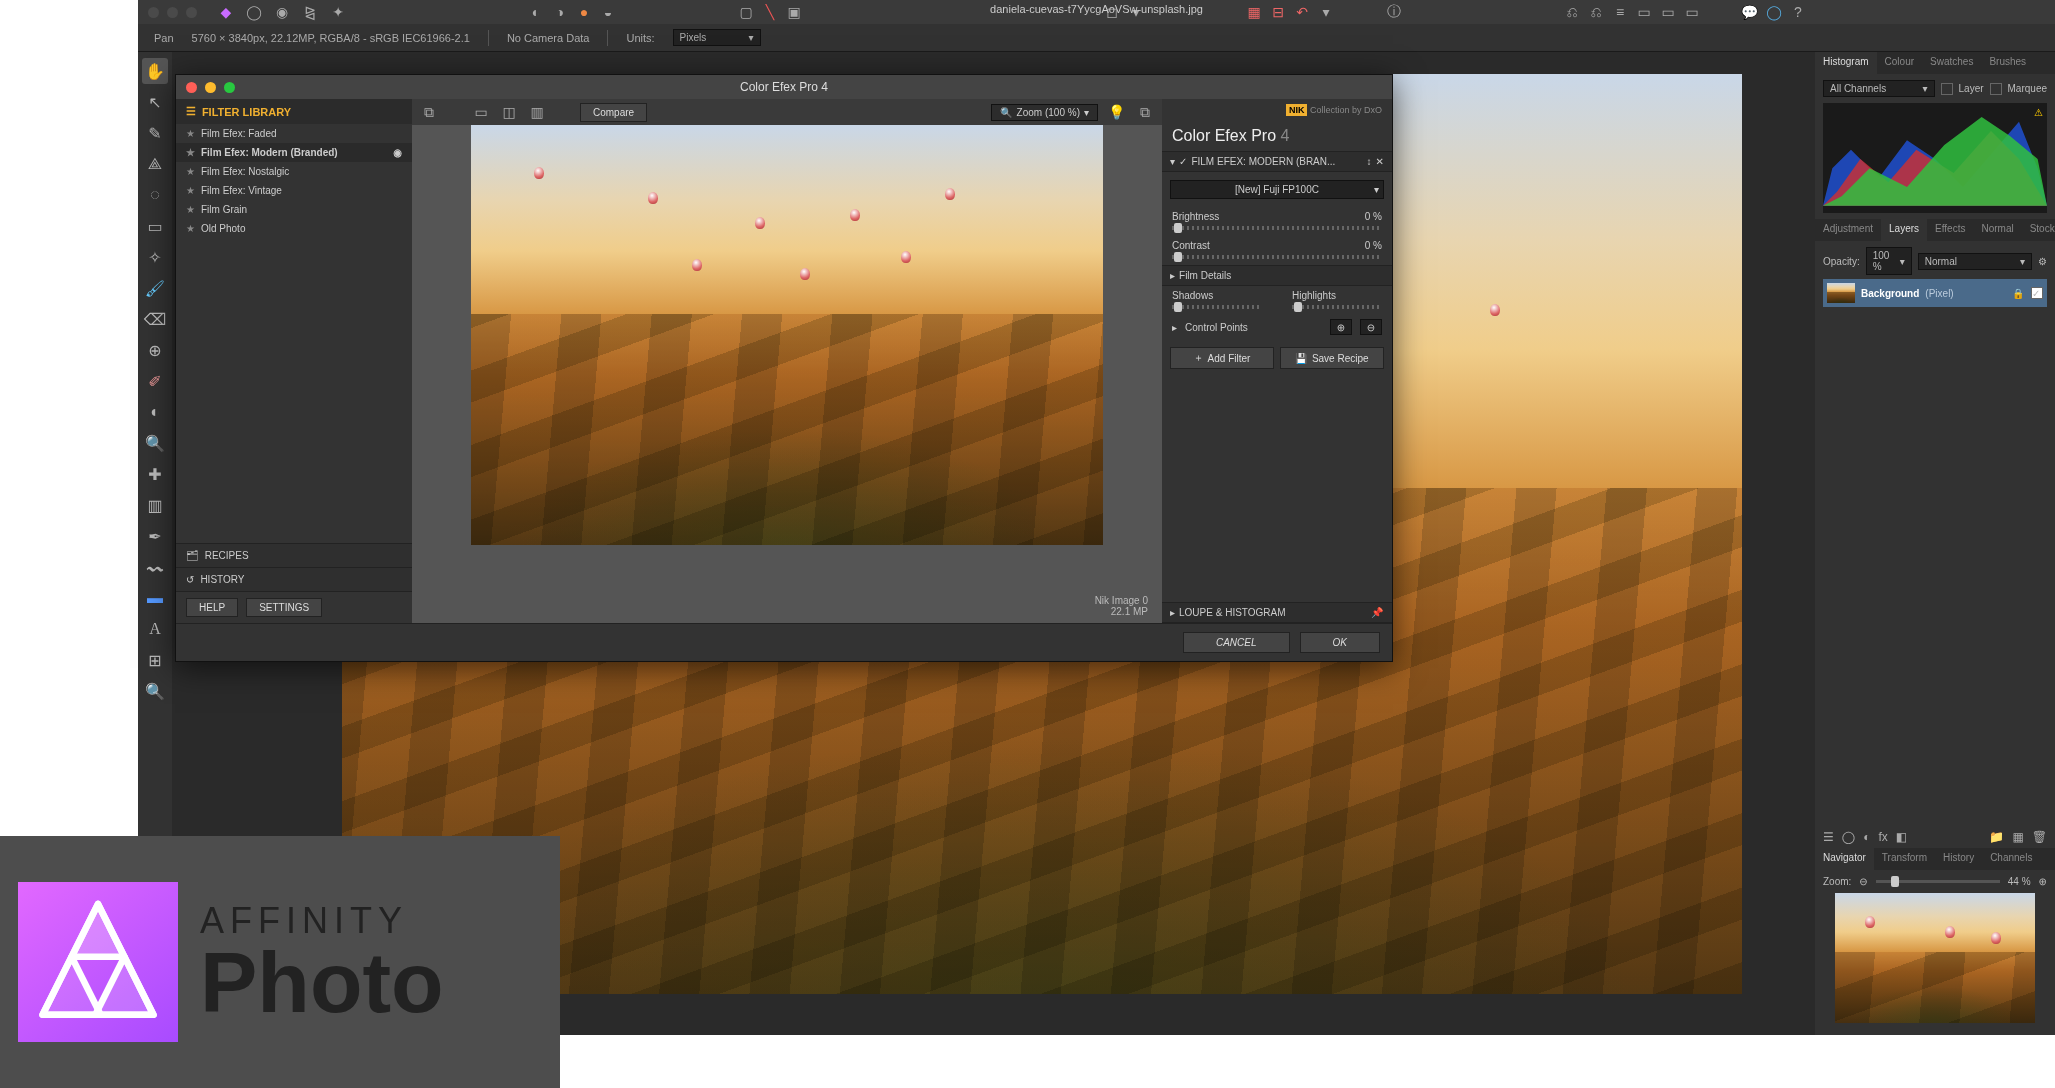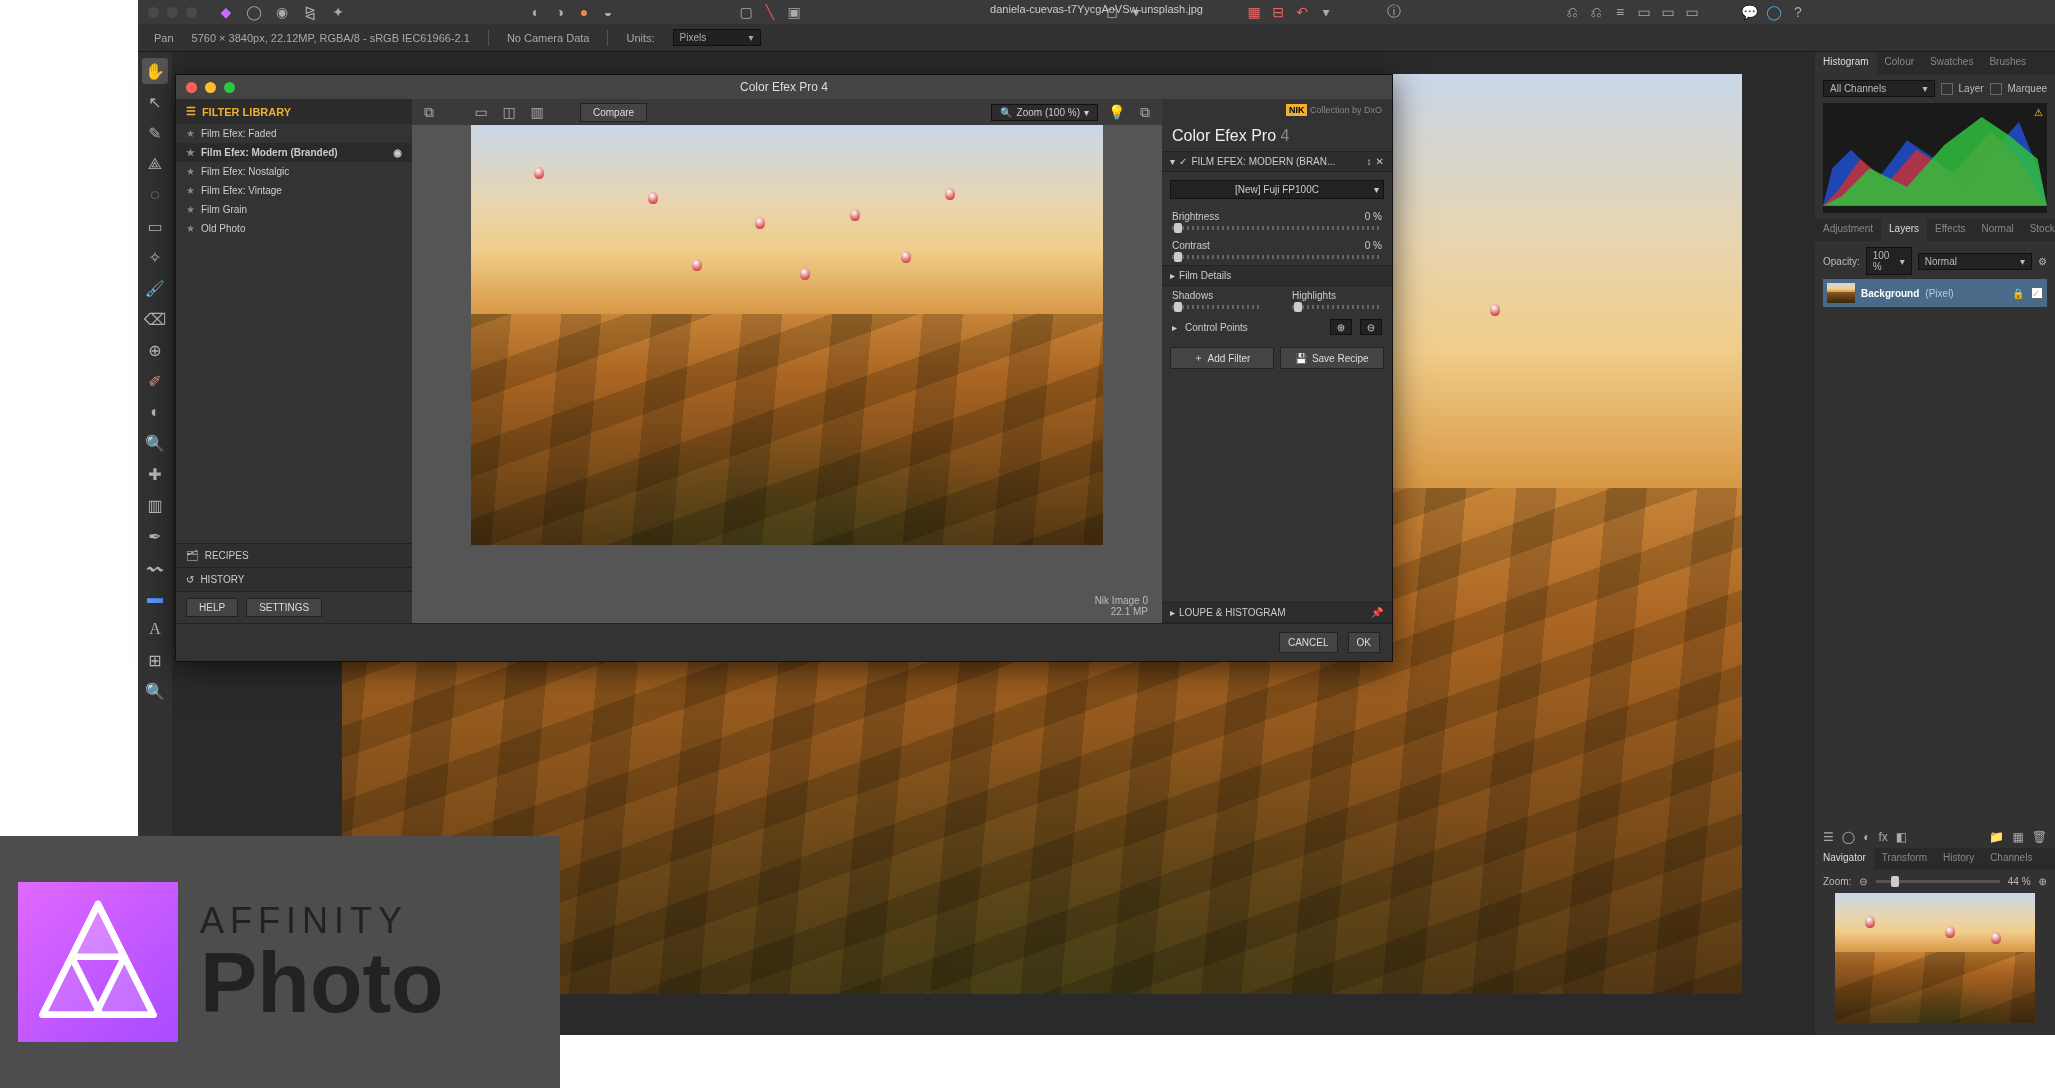--- a/index.html
+++ b/index.html
@@ -69,21 +69,21 @@
 .slider-row { padding:4px 10px; font-size:10px; display:flex; justify-content:space-between;}
 .slider-track{height:4px;background:repeating-linear-gradient(90deg,#666 0 2px,#333 2px 5px);margin:0 10px 6px;position:relative;}
 .slider-track::before{content:'';position:absolute;left:2px;top:-3px;width:8px;height:10px;background:#ccc;border-radius:2px;}
 .dual { display:flex; padding:4px 10px; gap:30px; font-size:10px;}
 .dual>div{flex:1;}
 .cp-row{display:flex;align-items:center;padding:6px 10px;gap:8px;font-size:10px;}
 .cp-btn{width:22px;height:16px;background:#222;border:1px solid #111;display:flex;align-items:center;justify-content:center;font-size:10px;}
 .action-row{display:flex;gap:6px;padding:6px 8px;}
 .action-row .btn{flex:1;display:flex;align-items:center;justify-content:center;gap:4px;}
 #plugin-footer { display:flex; justify-content:flex-end; padding:8px 12px; gap:10px; background:#333; border-top:1px solid #222;}
-#plugin-footer .btn{padding:4px 8px;}
+#plugin-footer .btn{padding:4px 32px;font-style:italic;}
 
 
 .landscape {
   background:
     radial-gradient(ellipse 60% 40% at 50% 100%, rgba(60,80,30,.5), transparent 70%),
     linear-gradient(180deg,#c9d7e8 0%,#e8d5b0 18%,#f0cd8a 30%,#d89845 45%,#b8742a 60%,#8a5a20 80%,#5a4018 100%);
   position:relative; overflow:hidden;
 }
 .landscape::after{content:'';position:absolute;inset:45% 0 0 0;background:
   repeating-linear-gradient(95deg, rgba(90,60,20,.35) 0 40px, rgba(180,120,50,.25) 40px 90px),

